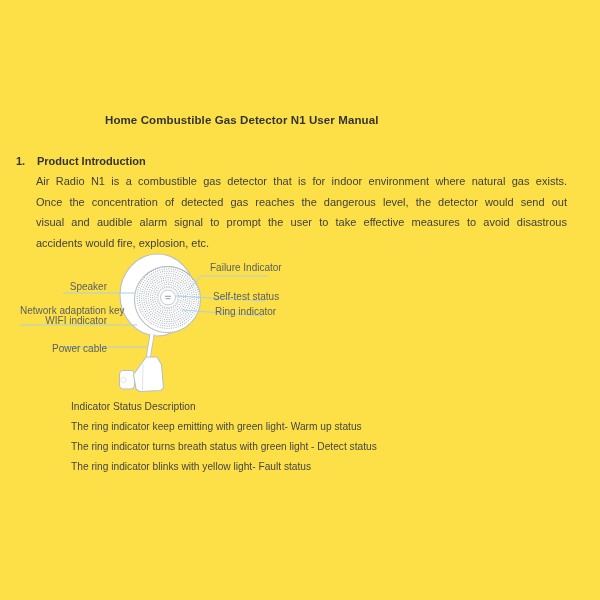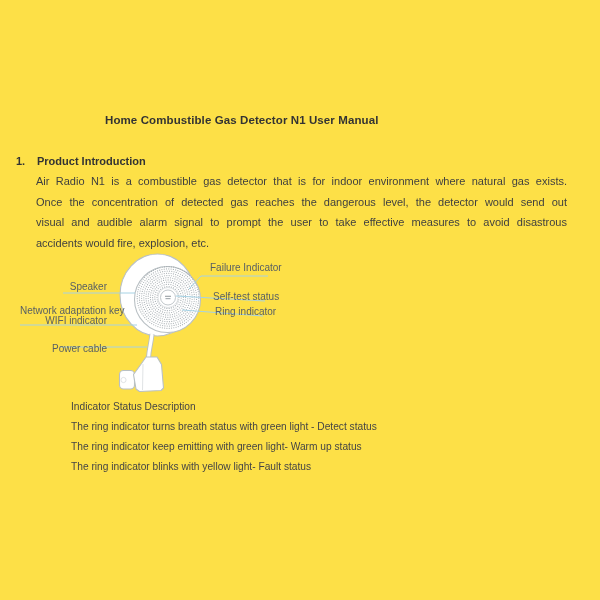--- a/index.html
+++ b/index.html
@@ -646,18 +646,18 @@
     <div>Network adaptation key</div>
     <div>WIFI indicator</div>
   </div>
   <div class="diagram-label lbl-right" style="left:42px;top:336px;width:65px;margin-top:8px;">Power cable</div>
   <div class="diagram-label" style="left:210px;top:263px;">Failure Indicator</div>
   <div class="diagram-label" style="left:213px;top:292px;">Self-test status</div>
   <div class="diagram-label" style="left:215px;top:307px;">Ring indicator</div>
 
   <div class="status">
     <div>Indicator Status Description</div>
+    <div>The ring indicator keep emitting with green light- Warm up status</div>
     <div>The ring indicator turns breath status with green light - Detect status</div>
-    <div>The ring indicator keep emitting with green light- Warm up status</div>
     <div>The ring indicator blinks with yellow light- Fault status</div>
   </div>
 
 </div>
 
 </body></html>

